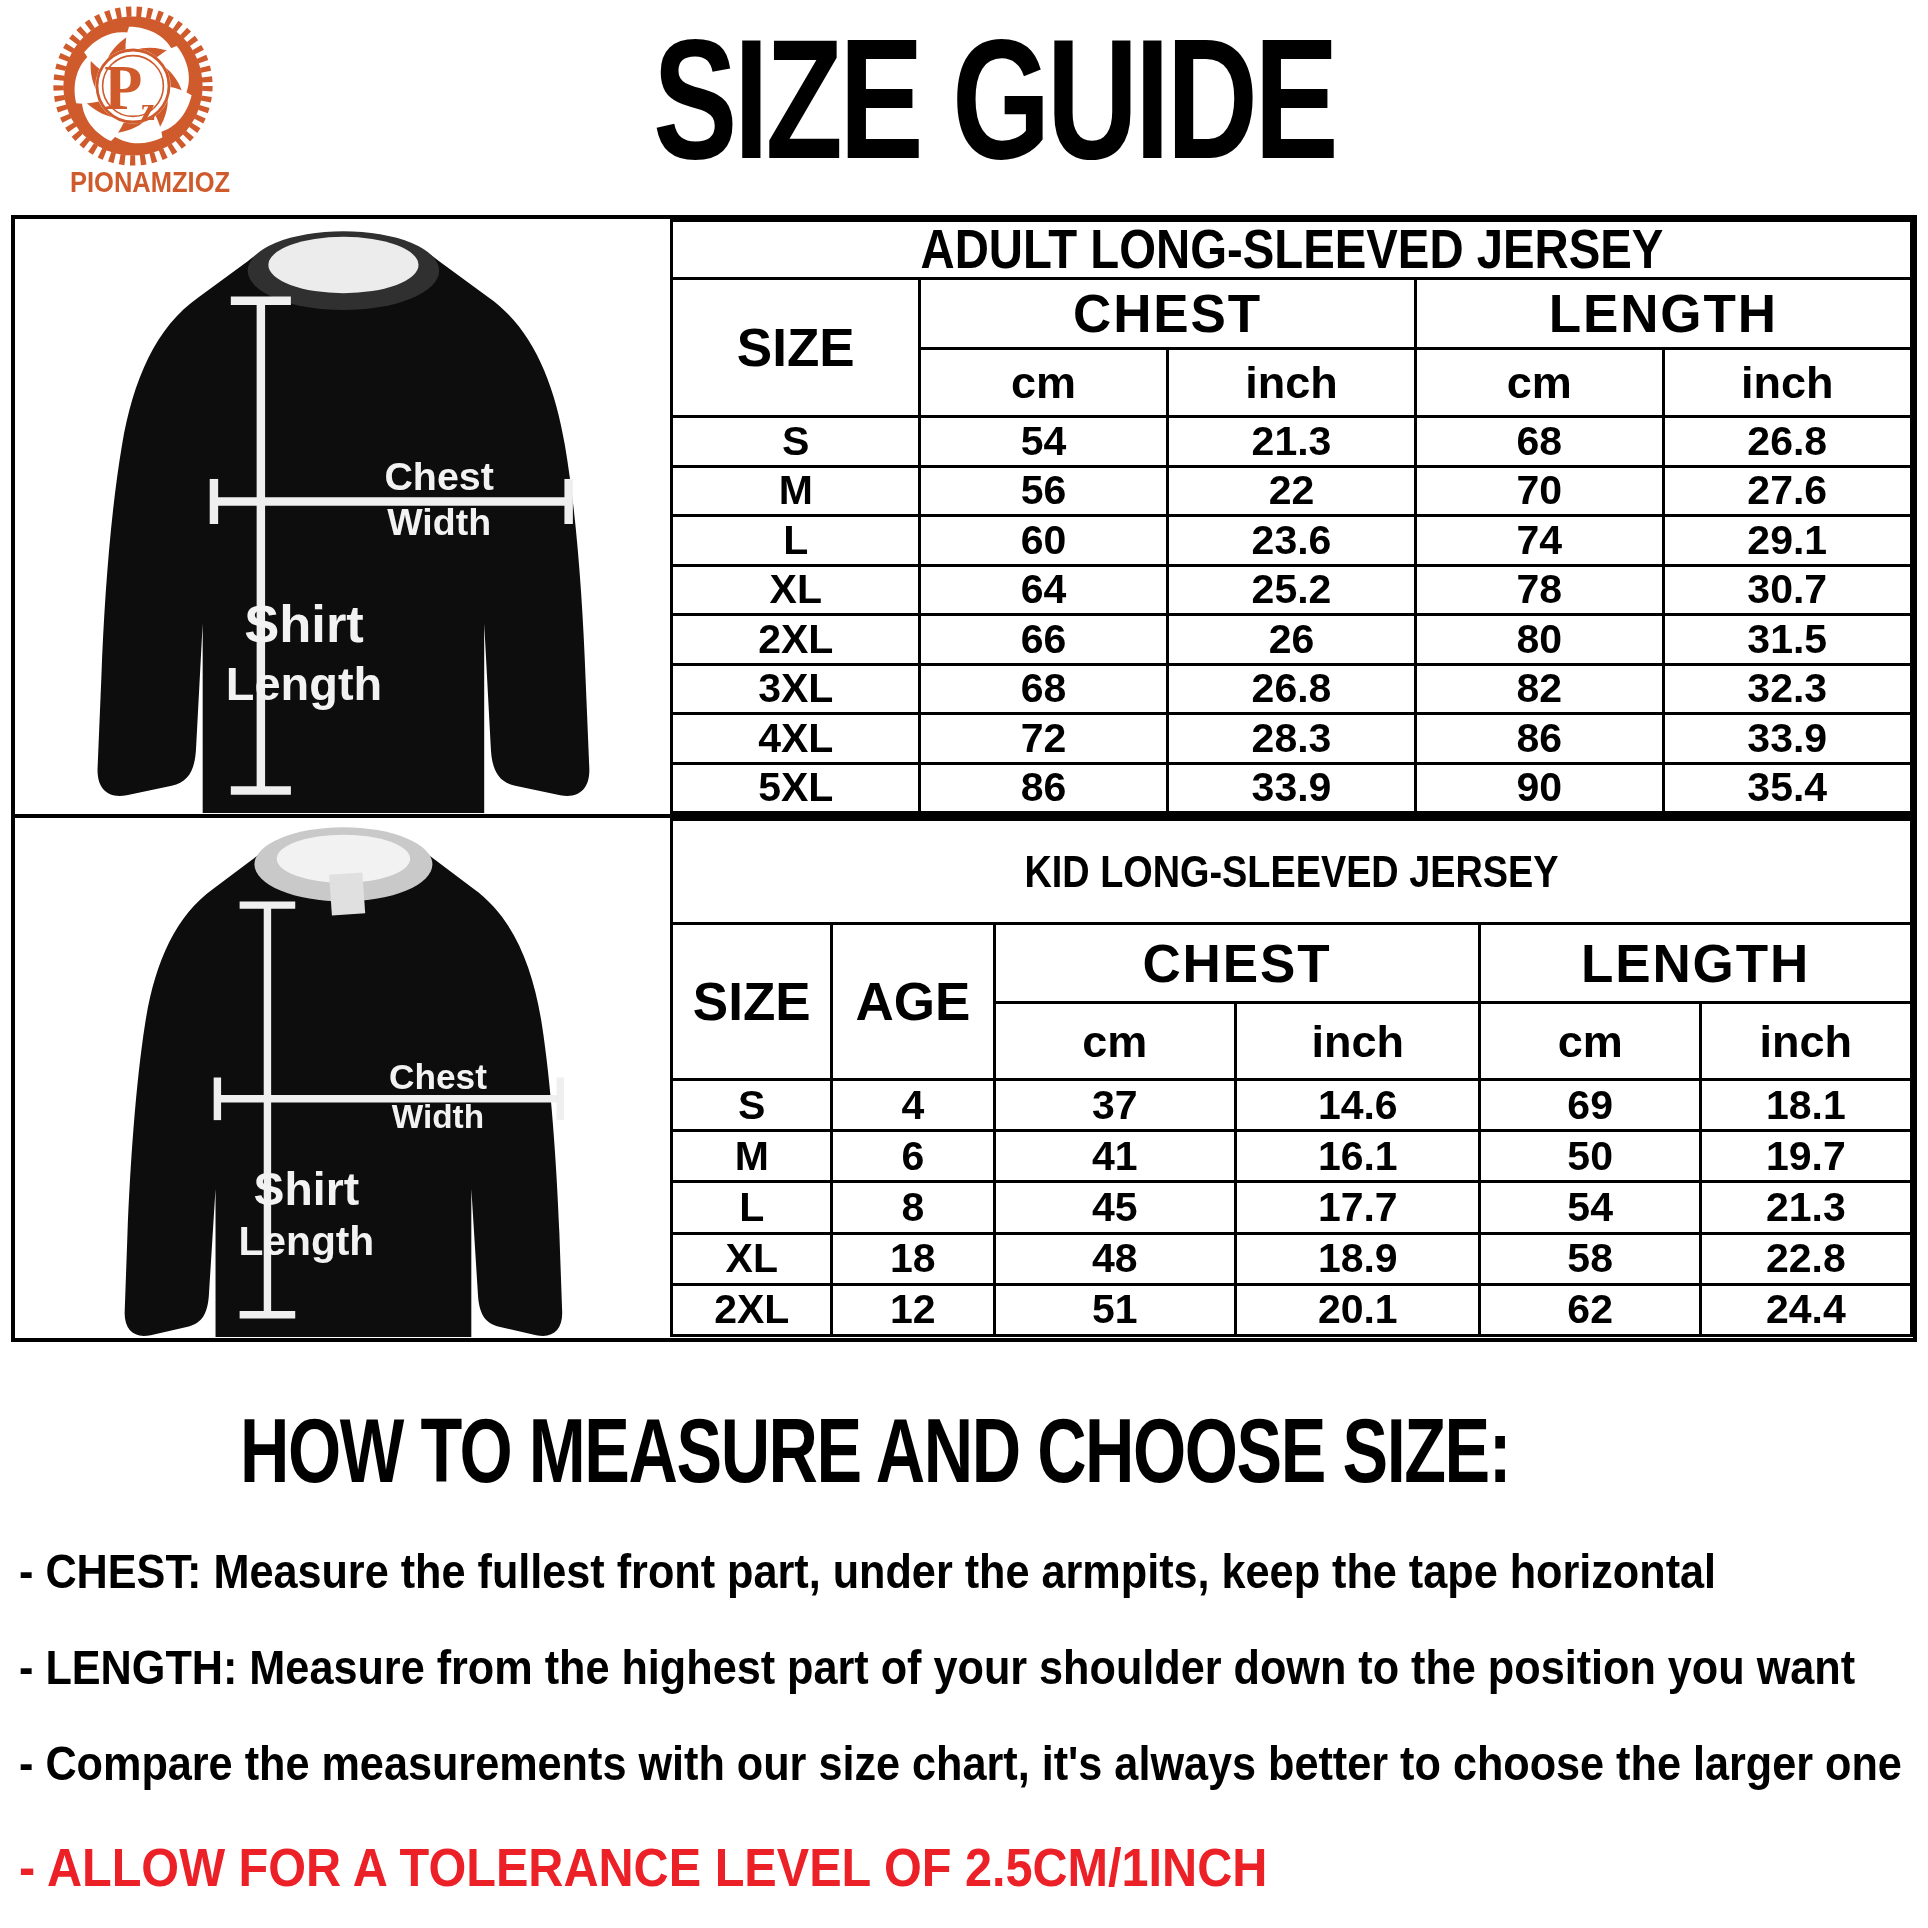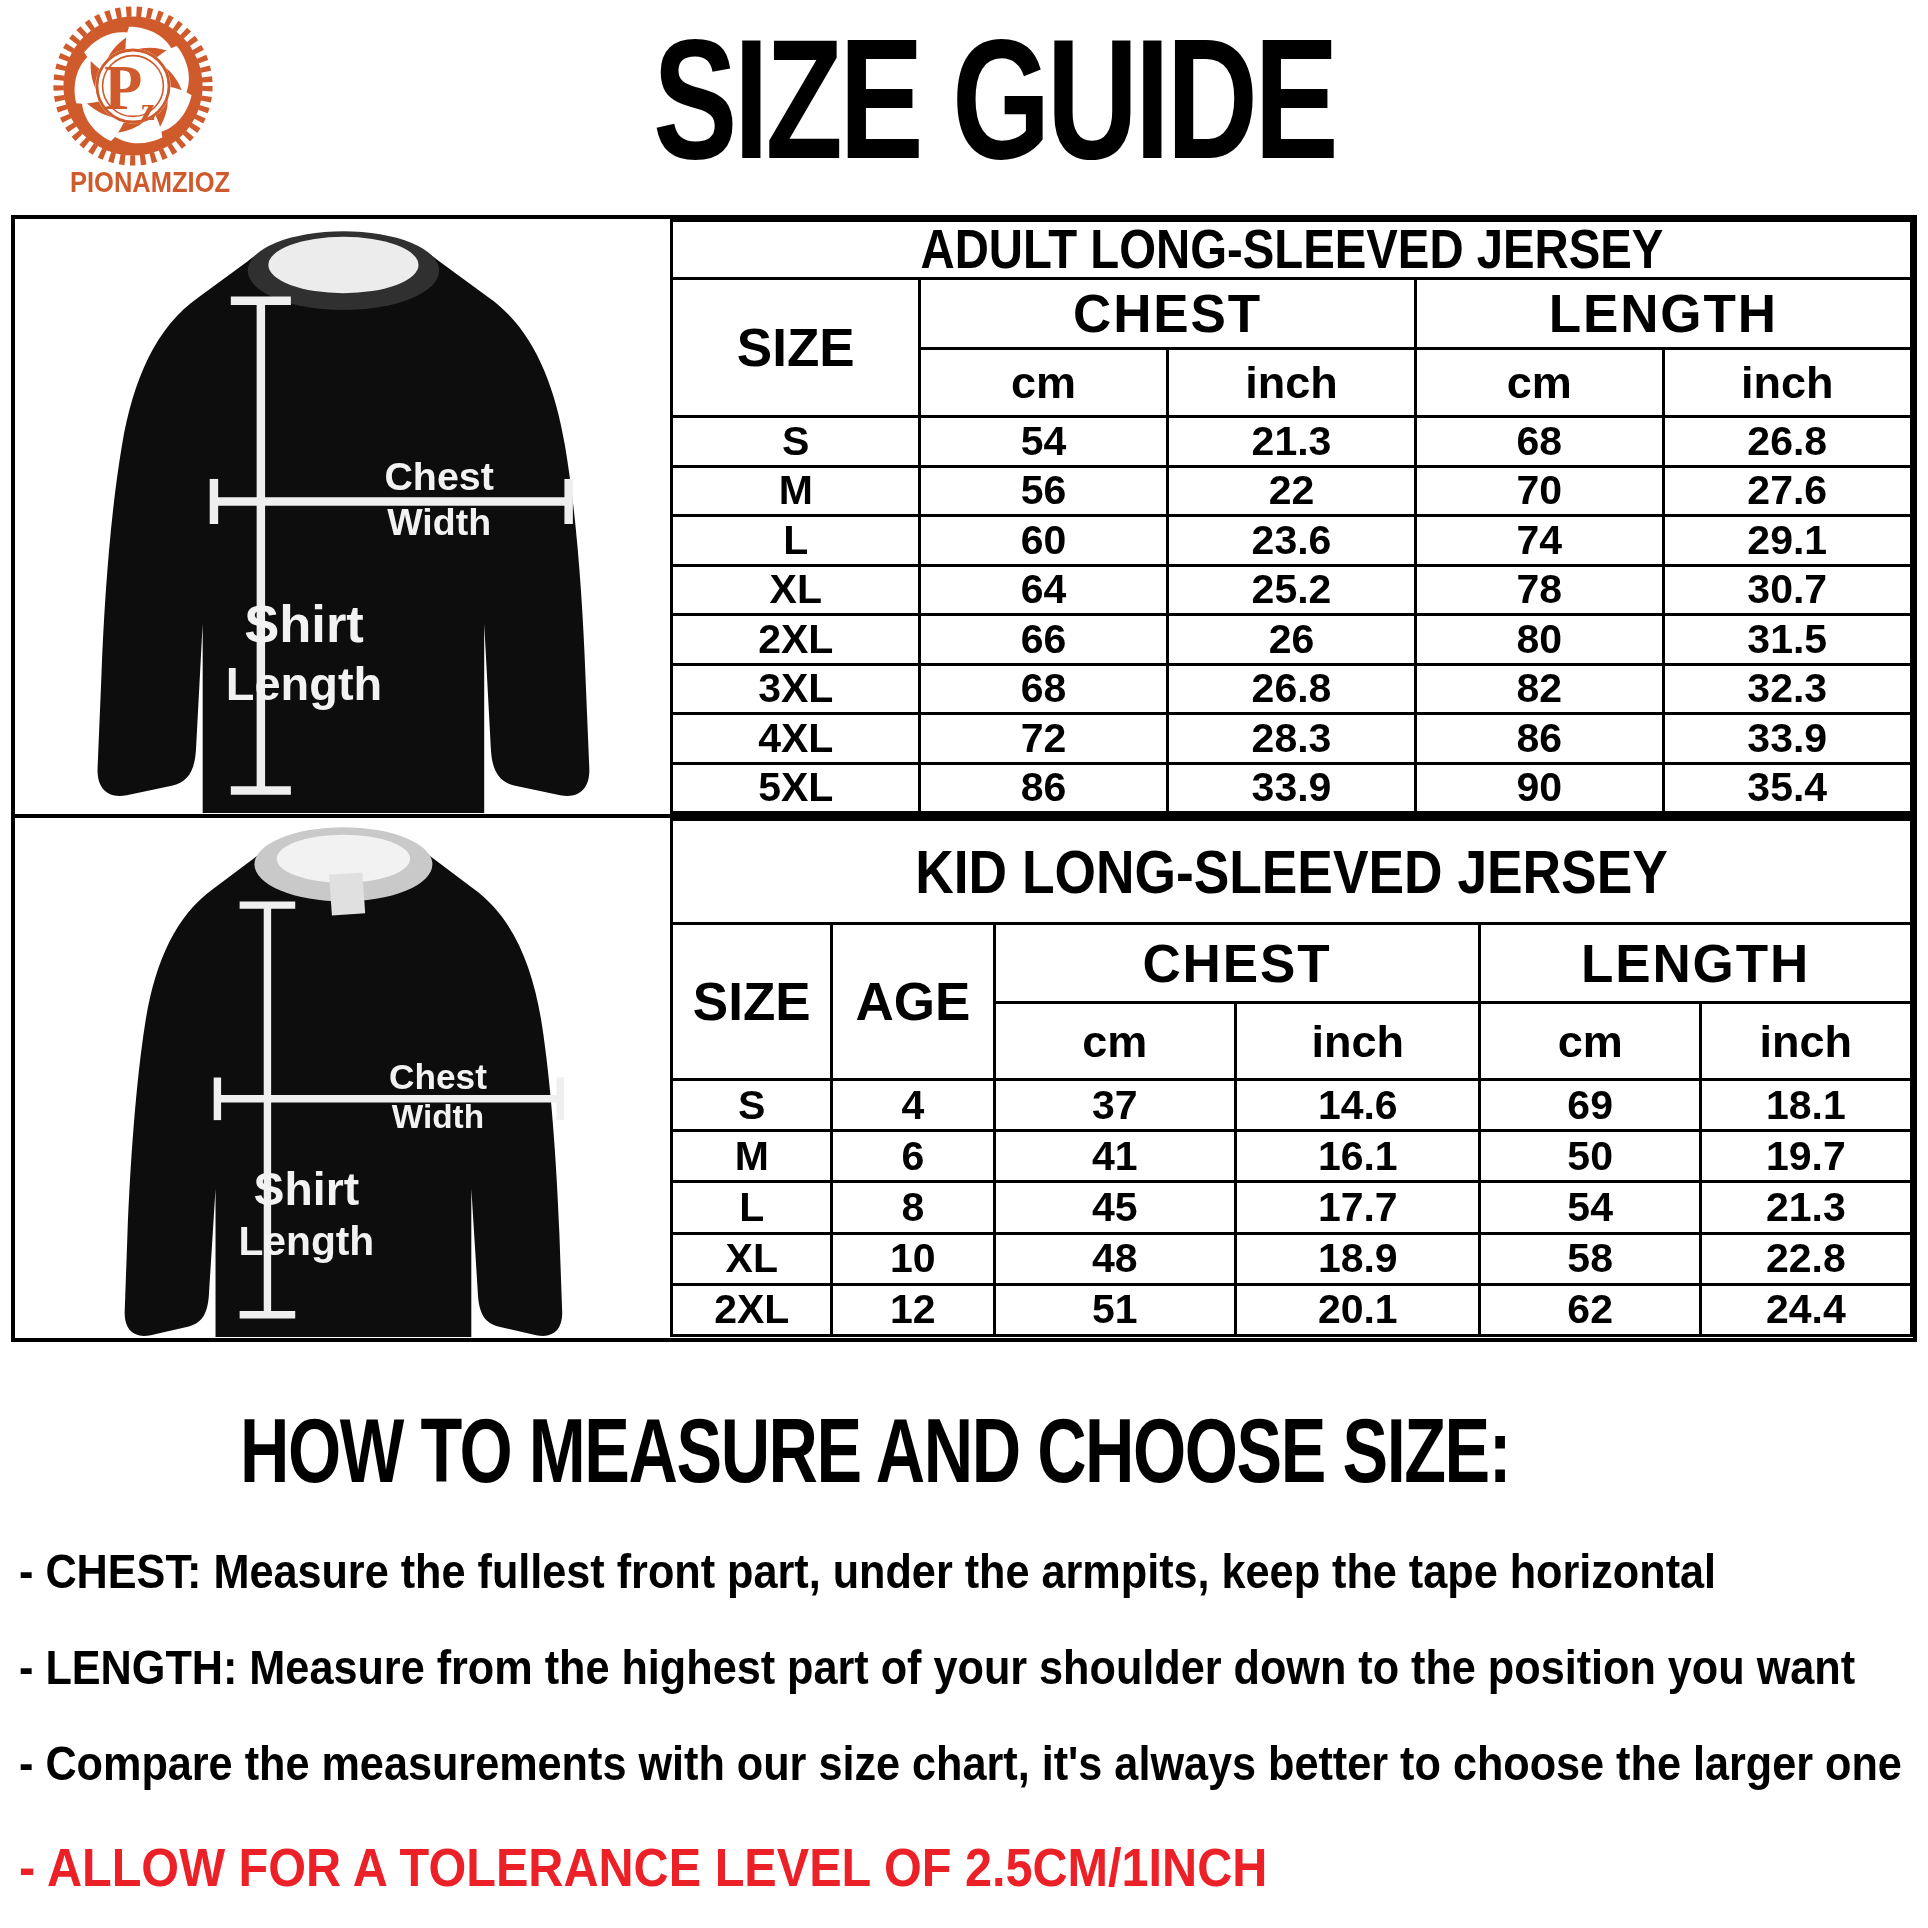--- a/index.html
+++ b/index.html
@@ -36,21 +36,21 @@
 
   table.size-table {
     width:100%; height:100%; border-collapse:collapse; table-layout:fixed;
   }
   table.size-table th, table.size-table td {
     border:3.8px solid #000; text-align:center; vertical-align:middle; padding:0; line-height:1;
   }
   tr.t-title th { border-bottom:3.8px solid #000; }
   .t-title th { font-size:55px; font-weight:800; }
   .t-title th span { display:inline-block; transform:scaleX(.86); transform-origin:center; white-space:nowrap; }
-  .kid-table .t-title th { font-size:62px; }
+  .kid-table .t-title th { font-size:44px; }
   .t-group th { font-size:53px; font-weight:700; letter-spacing:1.9px; }
   .t-group th.c-size, .t-group th.c-age { font-size:53px; letter-spacing:0; }
   .t-units th { font-size:45px; font-weight:700; }
   .t-data td { font-size:41px; font-weight:700; }
   .adult-table .t-title  { height:58px; }
   .adult-table .t-group  { height:70px; }
   .adult-table .t-units  { height:68px; }
   .kid-table .t-title    { height:104px; }
   .kid-table .t-group    { height:79px; }
   .kid-table .t-units    { height:77px; }
@@ -291,21 +291,21 @@
           <tr class="t-data">
                 <td>L</td>
                 <td>8</td>
                 <td>45</td>
                 <td>17.7</td>
                 <td>54</td>
                 <td>21.3</td>
               </tr>
           <tr class="t-data">
                 <td>XL</td>
-                <td>10</td>
+                <td>18</td>
                 <td>48</td>
                 <td>18.9</td>
                 <td>58</td>
                 <td>22.8</td>
               </tr>
           <tr class="t-data">
                 <td>2XL</td>
                 <td>12</td>
                 <td>51</td>
                 <td>20.1</td>

